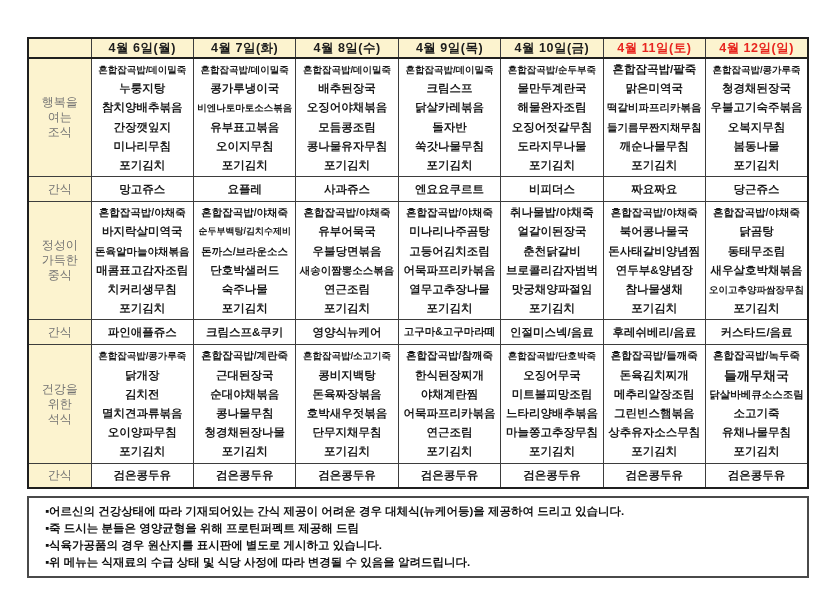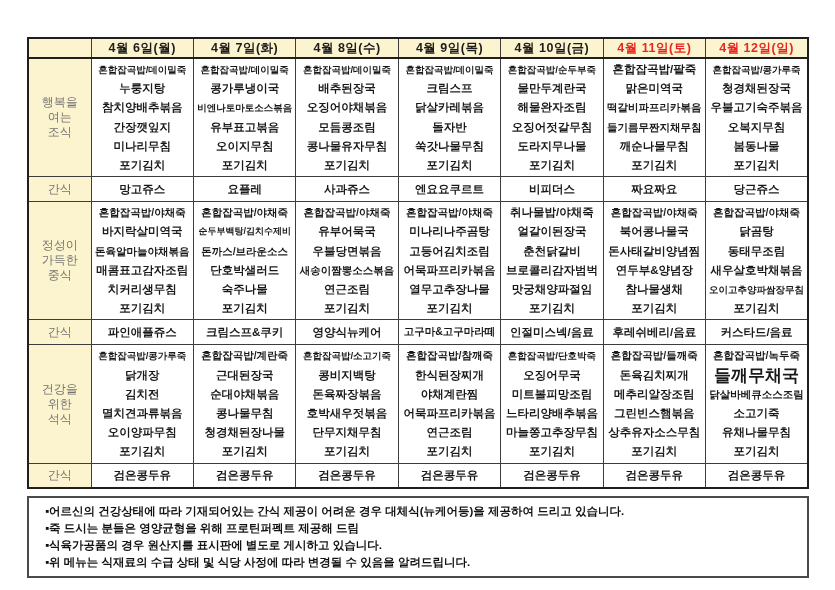--- a/index.html
+++ b/index.html
@@ -289,21 +289,21 @@
           <td class="meal-cell">
             <div class="menu-line" style="font-size: 10.5px;">혼합잡곡밥/들깨죽</div>
             <div class="menu-line" style="font-size: 11.5px;">돈육김치찌개</div>
             <div class="menu-line" style="font-size: 11.5px;">메추리알장조림</div>
             <div class="menu-line" style="font-size: 11.5px;">그린빈스햄볶음</div>
             <div class="menu-line" style="font-size: 11.5px;">상추유자소스무침</div>
             <div class="menu-line" style="font-size: 11.5px;">포기김치</div>
           </td>
           <td class="meal-cell">
             <div class="menu-line" style="font-size: 10.5px;">혼합잡곡밥/녹두죽</div>
-            <div class="menu-line" style="font-size: 17px;">들깨무채국</div>
+            <div class="menu-line" style="font-size: 13px;">들깨무채국</div>
             <div class="menu-line" style="font-size: 10.5px;">닭살바베큐소스조림</div>
             <div class="menu-line" style="font-size: 11.5px;">소고기죽</div>
             <div class="menu-line" style="font-size: 11.5px;">유채나물무침</div>
             <div class="menu-line" style="font-size: 11.5px;">포기김치</div>
           </td>
         </tr>
         <tr class="snack-row">
           <td class="label-cell snack-label">간식</td>
           <td class="snack-cell" style="font-size: 11.5px;">검은콩두유</td>
           <td class="snack-cell" style="font-size: 11.5px;">검은콩두유</td>

